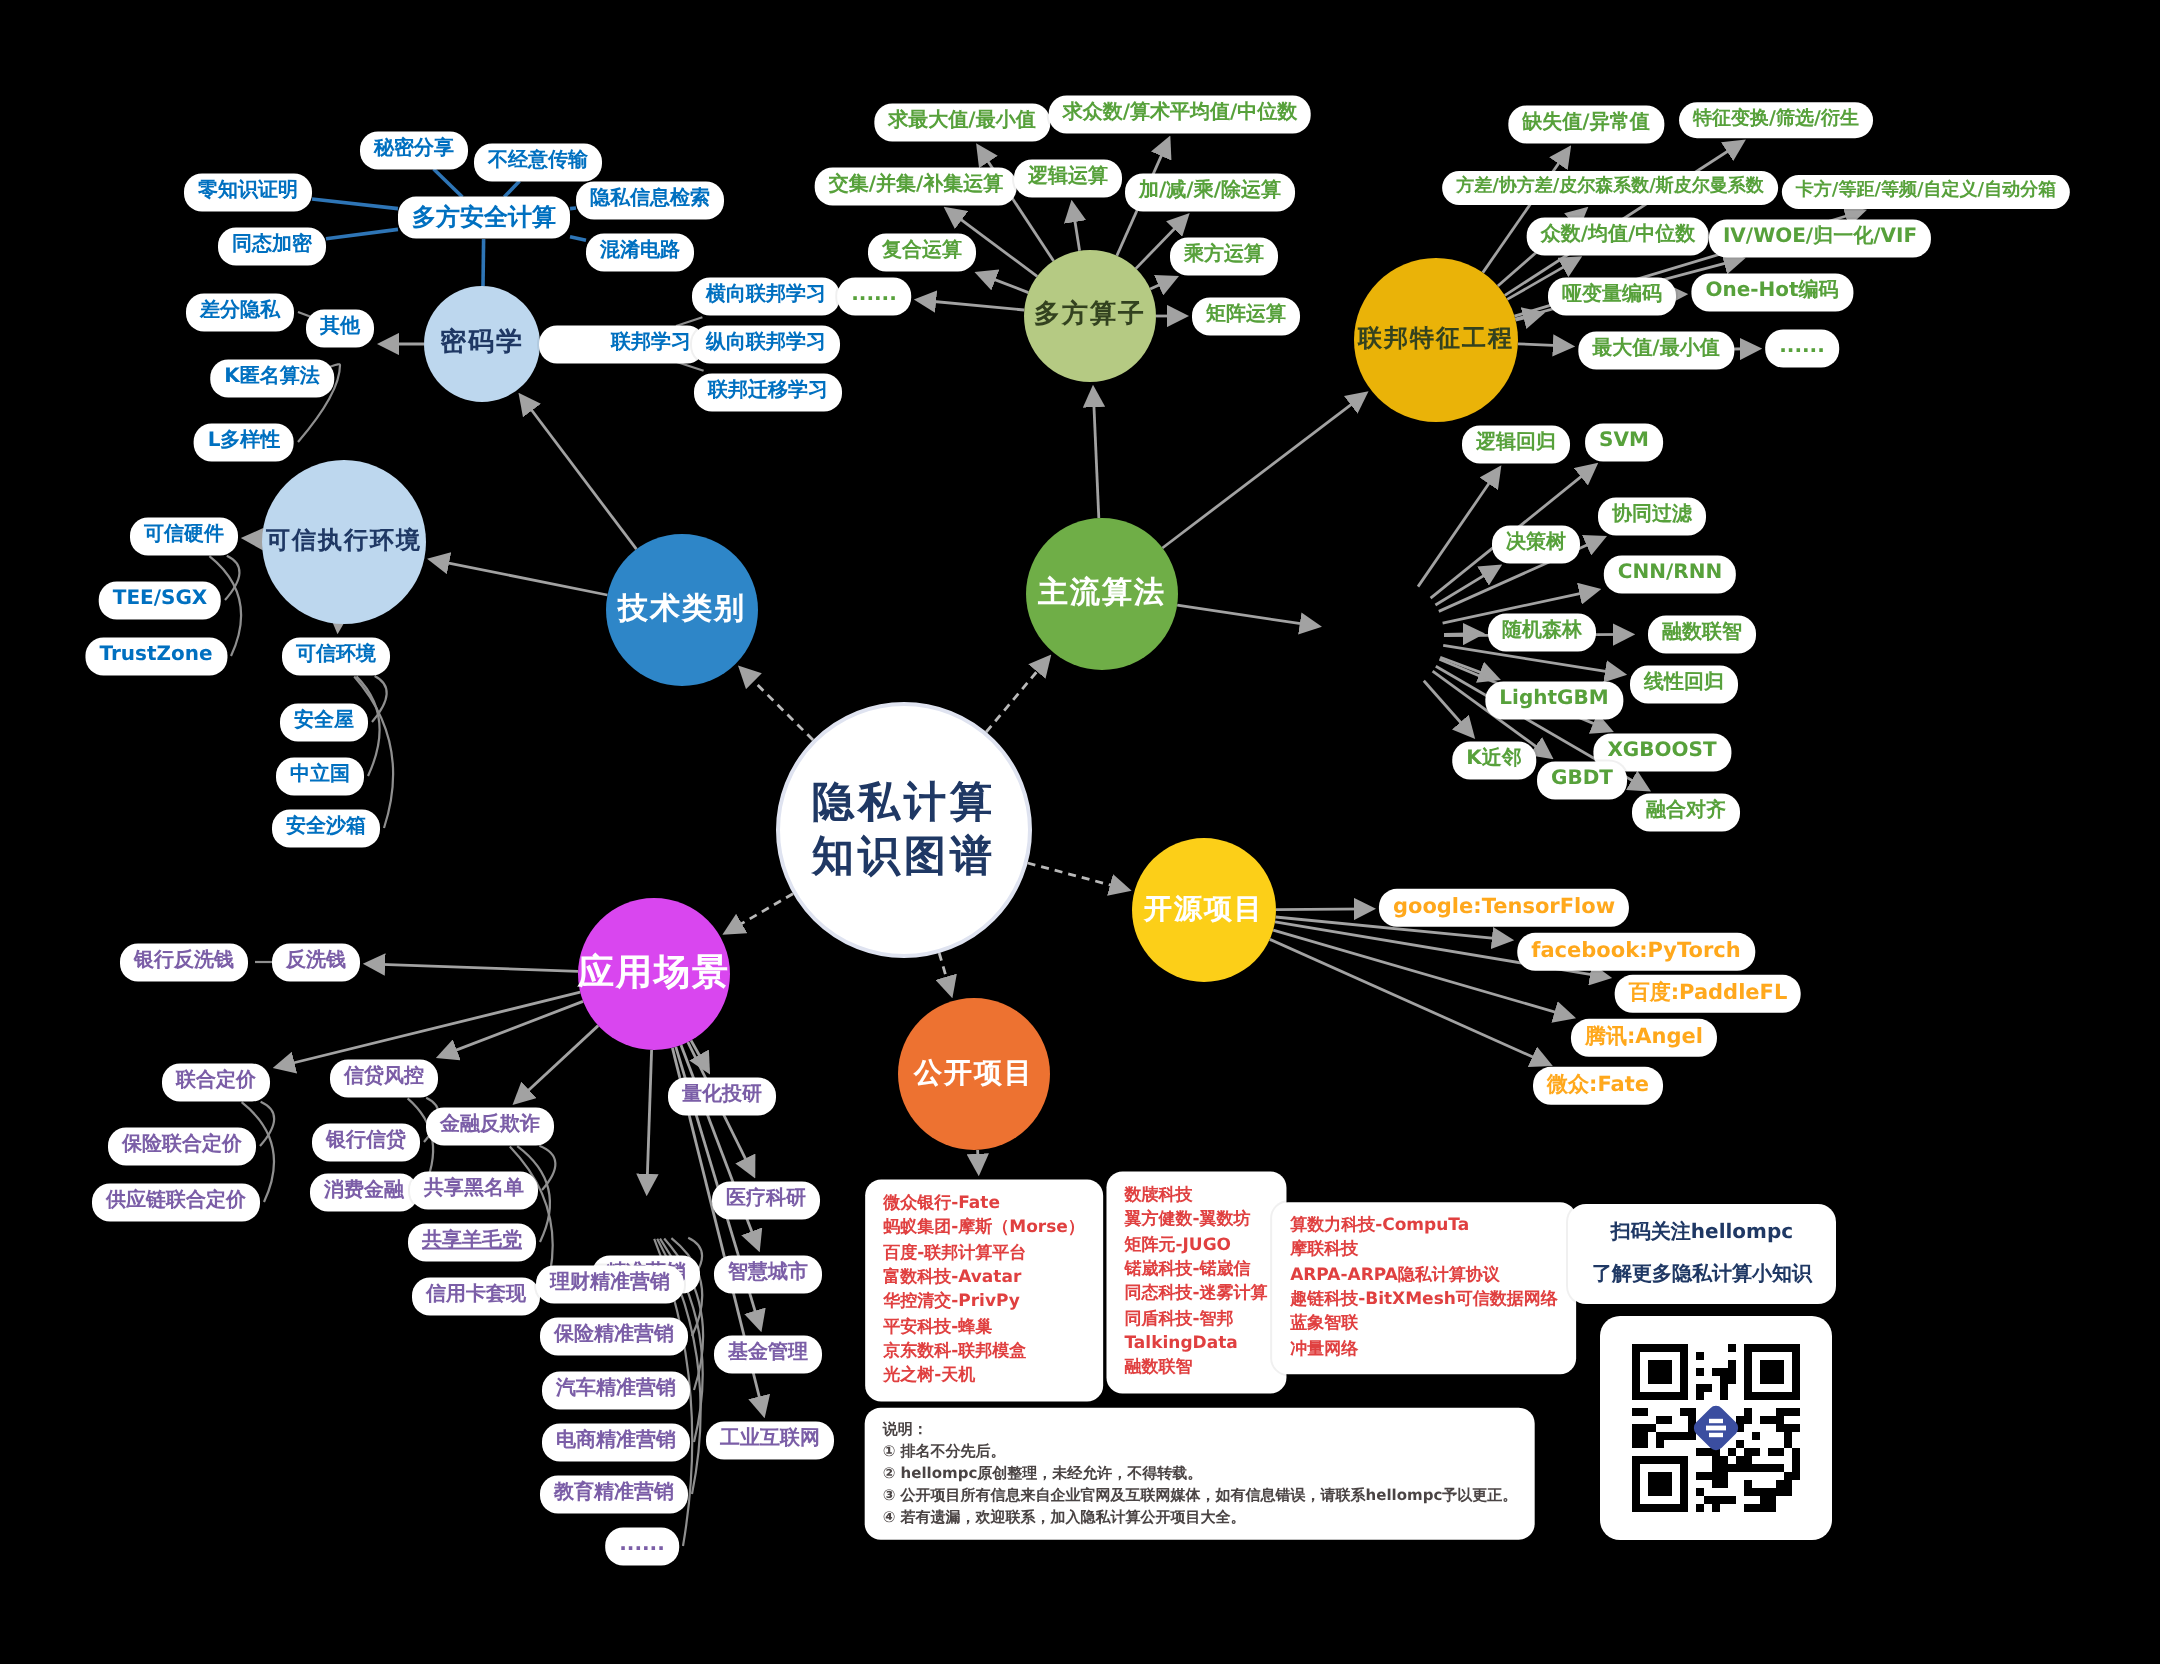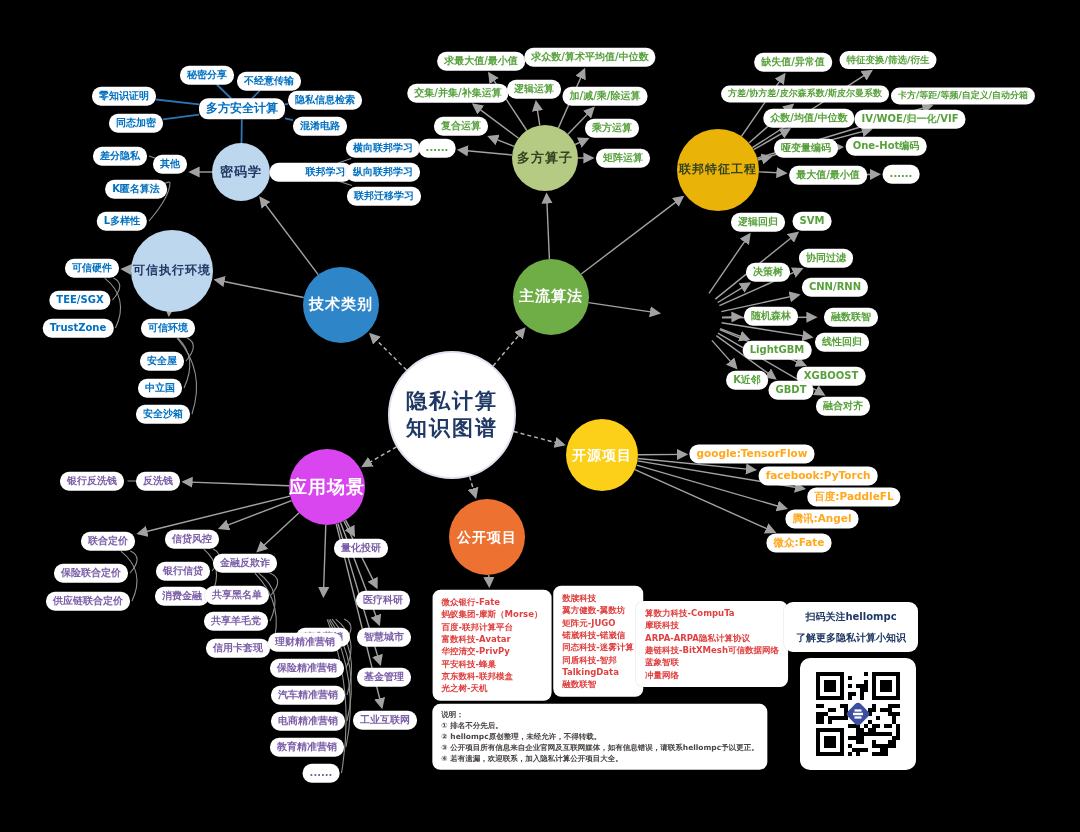--- a/index.html
+++ b/index.html
@@ -351,21 +351,21 @@
     </div>
     <div class="node label" style="color: rgb(123, 94, 167); font-size: 10px; left: 182px; top: 596px;">
       <div class="ln">消费金融</div>
     </div>
     <div class="node label" style="color: rgb(123, 94, 167); font-size: 10px; left: 245px; top: 563px;">
       <div class="ln">金融反欺诈</div>
     </div>
     <div class="node label" style="color: rgb(123, 94, 167); font-size: 10px; left: 237px; top: 595px;">
       <div class="ln">共享黑名单</div>
     </div>
-    <div class="node label" style="color: rgb(123, 94, 167); font-size: 10px; left: 236px; top: 621px;">
+    <div class="node label" style="color: rgb(123, 94, 167); font-size: 10px; left: 236px; top: 621px; text-decoration: underline;">
       <div class="ln">共享羊毛党</div>
     </div>
     <div class="node label" style="color: rgb(123, 94, 167); font-size: 10px; left: 238px; top: 648px;">
       <div class="ln">信用卡套现</div>
     </div>
     <div class="node label" style="color: rgb(123, 94, 167); font-size: 10px; left: 323px; top: 609px; margin-top: 28px;">
       <div class="ln">精准营销</div>
     </div>
     <div class="node label" style="color: rgb(123, 94, 167); font-size: 10px; left: 305px; top: 642px;">
       <div class="ln">理财精准营销</div>

